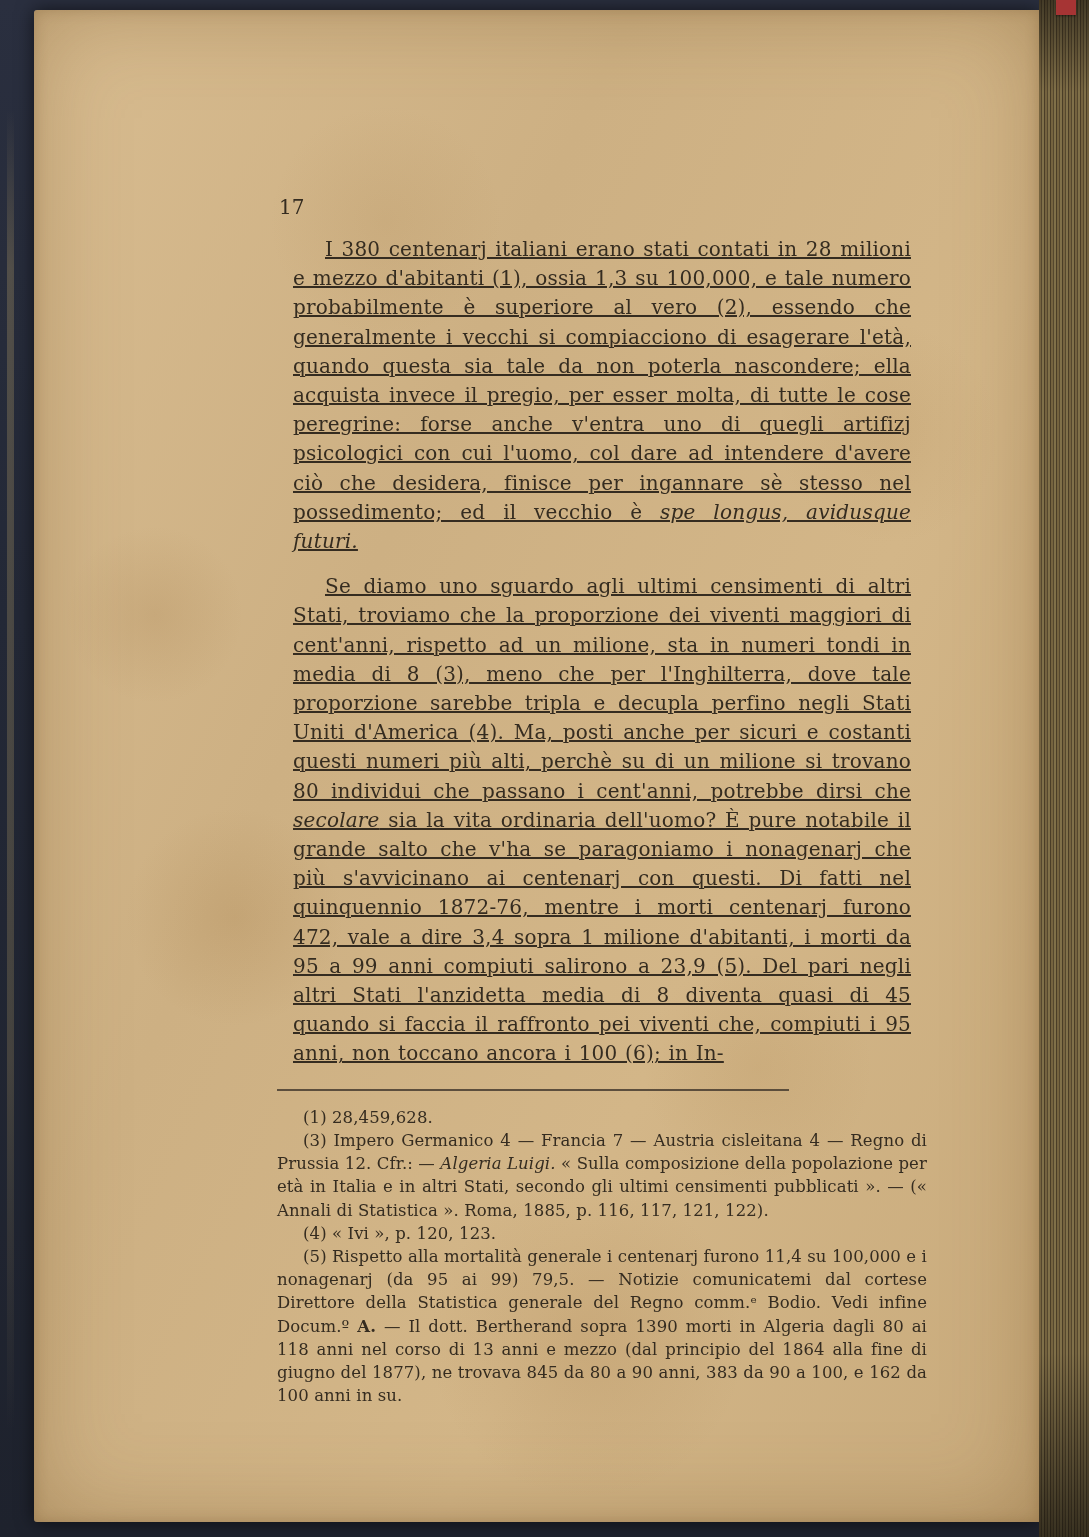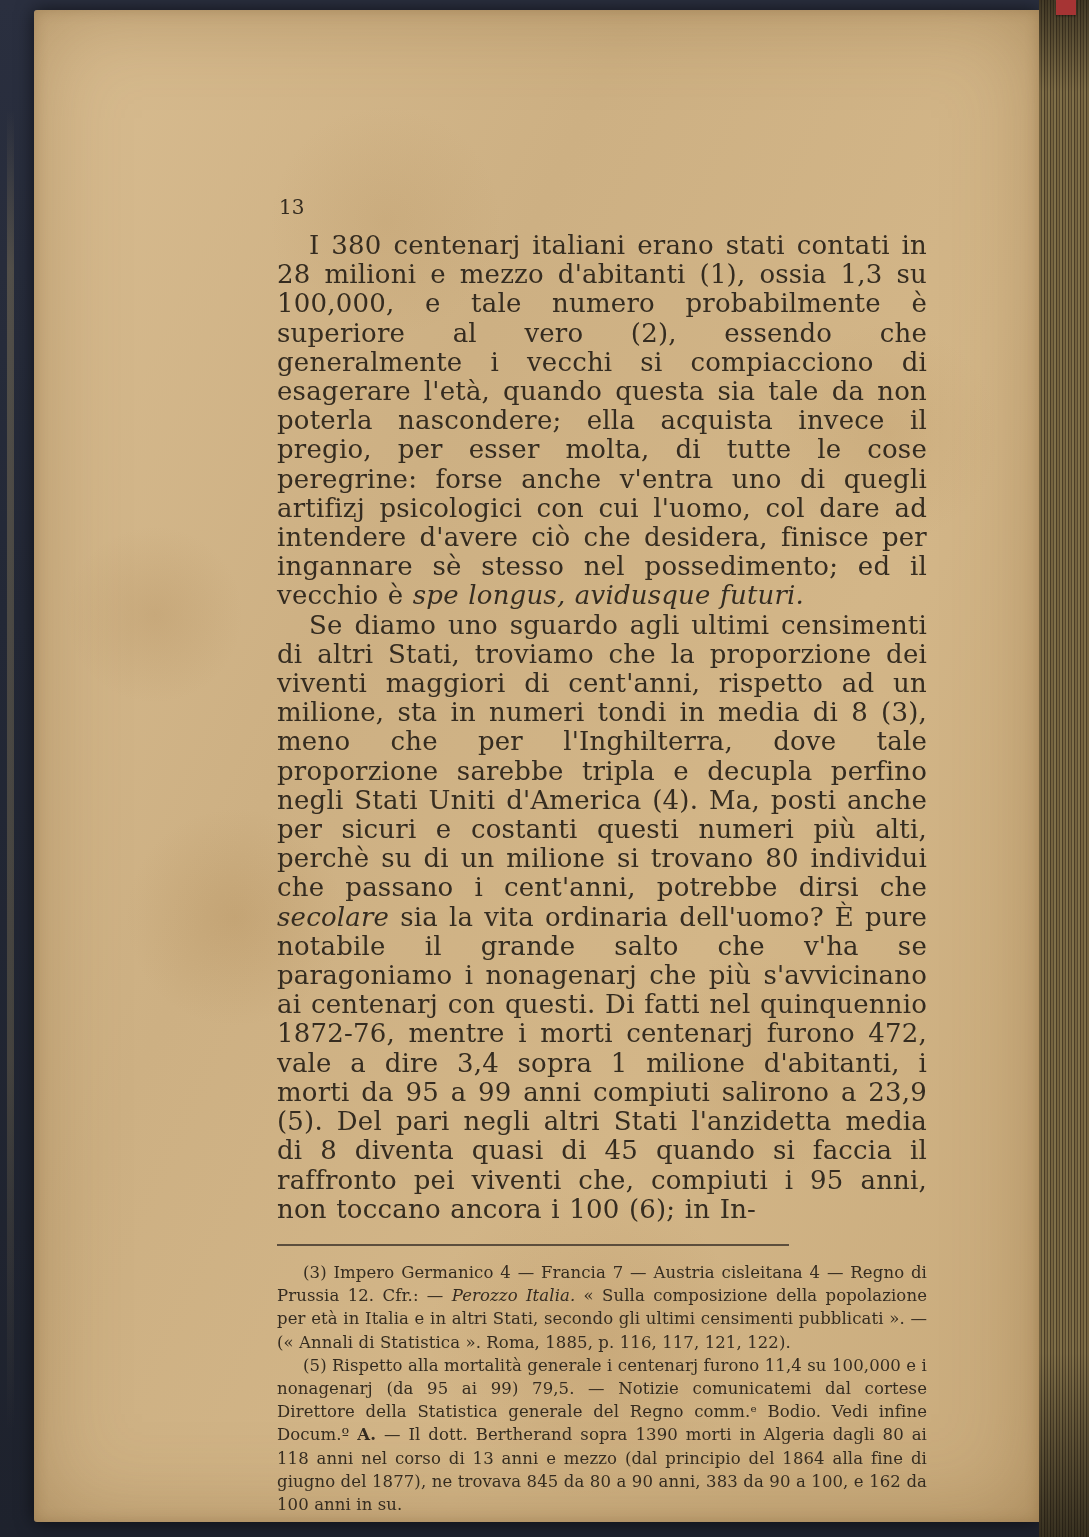--- a/index.html
+++ b/index.html
@@ -57,23 +57,23 @@
   }
   
   .text-col {
     position: absolute; left: 243px; top: 185px; width: 650px;
     color: #352c20;
   }
   .page-number {
     font-size: 20px; line-height: 24px; margin: 0 0 12px 2px;
   }
   .body-text p {
-    margin: 0; font-size: 26px; line-height: 29.2px;
+    margin: 16px; font-size: 20px; line-height: 29.2px;
     text-align: justify; text-indent: 32px;
-    letter-spacing: 0.2px; word-spacing: 1px;
+    letter-spacing: 0.2px; word-spacing: 1px; text-decoration: underline;
   }
   .fn-rule {
     width: 512px; height: 2px; background: #3f352a; opacity: 0.8;
     margin: 20px 0 15px 0; border: none;
   }
   .footnotes p {
     margin: 0; font-size: 16.5px; line-height: 23.2px;
     text-align: justify; text-indent: 26px; letter-spacing: 0.1px;
   }
   .i { font-style: italic; }
@@ -82,31 +82,33 @@
 </head>
 <body>
 
 <div class="scene">
 
   <div class="side-sliver"></div>
 
   <div class="page">
     <div class="text-col">
 
-      <div class="page-number">13</div>
+      <div class="page-number">17</div>
 
       <div class="body-text">
         <p><span>I 380 centenarj italiani erano stati contati in 28 milioni e mezzo d'abitanti (1), ossia 1,3 su 100,000, e tale numero probabilmente è superiore al vero (2), essendo che generalmente i vecchi si compiacciono di esagerare l'età, quando questa sia tale da non poterla nascondere; ella acquista invece il pregio, per esser molta, di tutte le cose peregrine: forse anche v'entra uno di quegli artifizj psicologici con cui l'uomo, col dare ad intendere d'avere ciò che desidera, finisce per ingannare sè stesso nel possedimento; ed il vecchio è </span><span class="i">spe longus, avidusque futuri.</span></p>
         <p><span>Se diamo uno sguardo agli ultimi censimenti di altri Stati, troviamo che la proporzione dei viventi maggiori di cent'anni, rispetto ad un milione, sta in numeri tondi in media di 8 (3), meno che per l'Inghilterra, dove tale proporzione sarebbe tripla e decupla perfino negli Stati Uniti d'America (4). Ma, posti anche per sicuri e costanti questi numeri più alti, perchè su di un milione si trovano 80 individui che passano i cent'anni, potrebbe dirsi che </span><span class="i">secolare</span><span> sia la vita ordinaria dell'uomo? È pure notabile il grande salto che v'ha se paragoniamo i nonagenarj che più s'avvicinano ai centenarj con questi. Di fatti nel quinquennio 1872-76, mentre i morti centenarj furono 472, vale a dire 3,4 sopra 1 milione d'abitanti, i morti da 95 a 99 anni compiuti salirono a 23,9 (5). Del pari negli altri Stati l'anzidetta media di 8 diventa quasi di 45 quando si faccia il raffronto pei viventi che, compiuti i 95 anni, non toccano ancora i 100 (6); in In-</span></p>
       </div>
 
       <div class="fn-rule"></div>
 
       <div class="footnotes">
-        <p><span>(3) Impero Germanico 4 — Francia 7 — Austria cisleitana 4 — Regno di Prussia 12. Cfr.: — </span><span class="i">Perozzo Italia.</span><span> « Sulla composizione della popolazione per età in Italia e in altri Stati, secondo gli ultimi censimenti pubblicati ». — (« Annali di Statistica ». Roma, 1885, p. 116, 117, 121, 122).</span></p>
+        <p><span>(1) 28,459,628.</span></p>
+        <p><span>(3) Impero Germanico 4 — Francia 7 — Austria cisleitana 4 — Regno di Prussia 12. Cfr.: — </span><span class="i">Algeria Luigi.</span><span> « Sulla composizione della popolazione per età in Italia e in altri Stati, secondo gli ultimi censimenti pubblicati ». — (« Annali di Statistica ». Roma, 1885, p. 116, 117, 121, 122).</span></p>
+        <p><span>(4) « Ivi », p. 120, 123.</span></p>
         <p><span>(5) Rispetto alla mortalità generale i centenarj furono 11,4 su 100,000 e i nonagenarj (da 95 ai 99) 79,5. — Notizie comunicatemi dal cortese Direttore della Statistica generale del Regno comm.ᵉ Bodio. Vedi infine Docum.º </span><span class="b">A.</span><span> — Il dott. Bertherand sopra 1390 morti in Algeria dagli 80 ai 118 anni nel corso di 13 anni e mezzo (dal principio del 1864 alla fine di giugno del 1877), ne trovava 845 da 80 a 90 anni, 383 da 90 a 100, e 162 da 100 anni in su.</span></p>
       </div>
 
     </div>
   </div>
 
   <div class="fore-edge"></div>
   <div class="bookmark-tab"></div>
 
 </div>

